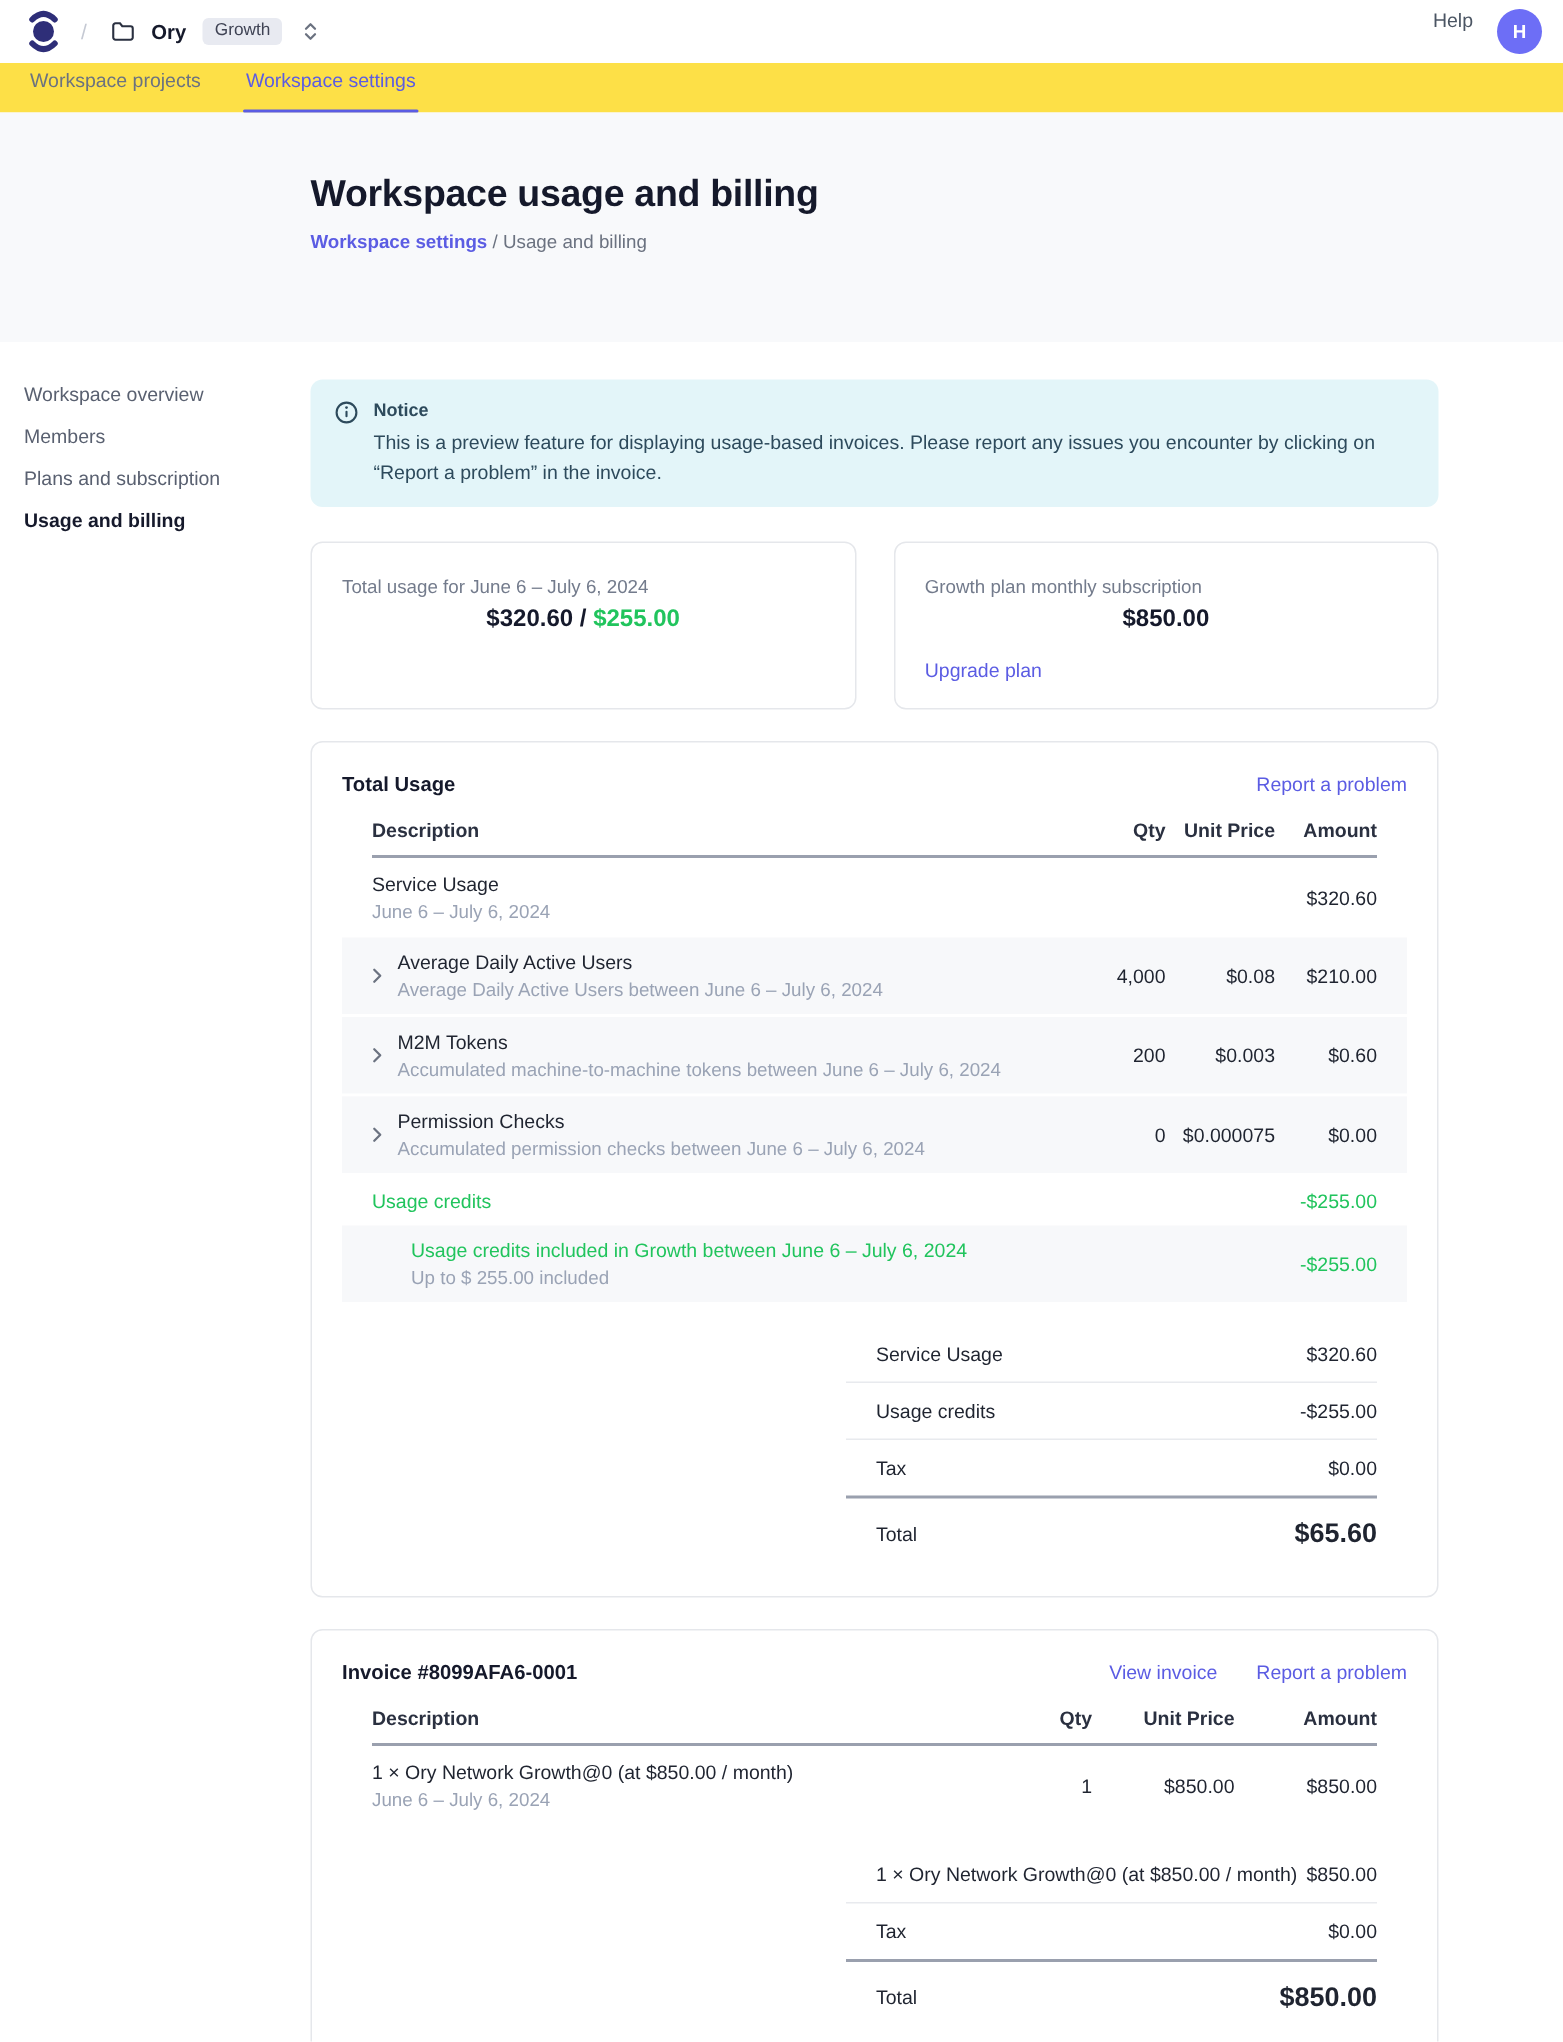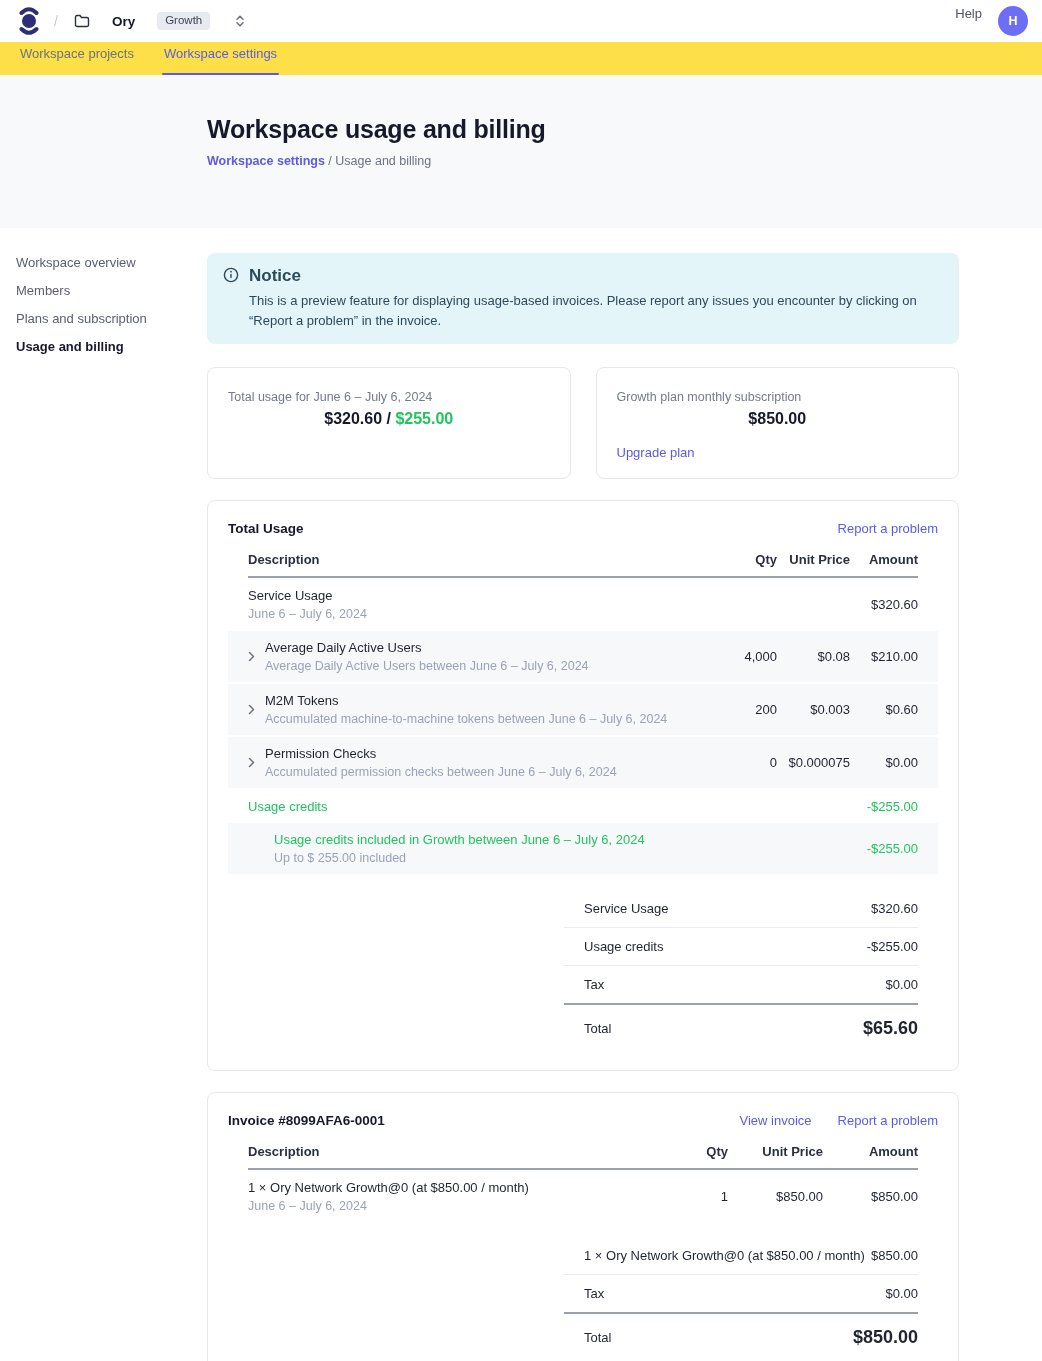--- a/index.html
+++ b/index.html
@@ -9,21 +9,21 @@
     --border:#e5e7eb; --rule:#9aa0ae;
   }
   *{box-sizing:border-box; margin:0; padding:0;}
   body{
     width:1042px; height:1361px; background:#fff; position:relative;
     font-family:"Liberation Sans", sans-serif; color:var(--text); overflow:hidden;
   }
   
   .topbar{height:42px; display:flex; align-items:center; padding:0 14px 0 18px; background:#fff;}
   .topbar .slash{color:#c5c9d3; font-size:14px; margin:0 16px 0 14px;}
-  .org-switcher{display:flex; align-items:center; gap:22px;}
+  .org-switcher{display:flex; align-items:center; gap:11px;}
   .org-name{font-size:13.5px; font-weight:600; color:#15192b;}
   .badge{background:#e8eaf1; color:#3f4354; font-size:11.5px; font-weight:500; padding:3px 8px; border-radius:4px; line-height:1;}
   .caret-icon{display:inline-flex; margin-left:3px;}
   .topbar-right{margin-left:auto; display:flex; align-items:flex-start; gap:16px;}
   .help-link{font-size:13px; color:#4b5563; cursor:pointer;}
   .avatar{width:30px; height:30px; border-radius:50%; background:var(--avatar); color:#fff;
     font-size:12.5px; font-weight:600; display:flex; align-items:center; justify-content:center;}
   
   .tabbar{display:flex; gap:26px; padding:0 0 0 18px; background:#fde047; height:33px;}
   .tab{font-size:13px; color:var(--muted); padding:4px 2px 0; position:relative; cursor:pointer;}
@@ -36,21 +36,21 @@
   .breadcrumb .bc-link{color:var(--accent); font-weight:600; cursor:pointer;}
   
   .main{display:flex;}
   .sidebar{width:207px; padding:27px 0 0 16px; flex-shrink:0;}
   .side-item{font-size:13px; color:#596070; margin-bottom:13px; cursor:pointer;}
   .side-item.active{color:#15192b; font-weight:700;}
   .content{width:752px; padding-top:25px;}
   
   .notice{background:var(--notice-bg); border-radius:8px; padding:13px 16px; display:flex; gap:10px; color:var(--notice-text);}
   .notice-icon{flex-shrink:0; margin-top:1px;}
-  .notice-title{font-size:17px; font-weight:700; margin-bottom:5px;}
+  .notice-title{font-size:12px; font-weight:700; margin-bottom:5px;}
   .notice-body{font-size:13px; line-height:1.55; max-width:690px;}
   
   .stat-row{display:flex; gap:25px; margin-top:23px;}
   .stat-card{border:1px solid var(--border); border-radius:8px; height:112px; padding:22px 20px; flex:1;}
   .stat-label{font-size:12.5px; color:#737b8c;}
   .stat-value{font-size:16px; font-weight:600; margin-top:6px; color:#15192b;text-align:center;}
   .stat-value .credit{color:var(--green);}
   .stat-link{font-size:13px; color:var(--accent); margin-top:17px; cursor:pointer; display:inline-block;}
   
   .card{border:1px solid var(--border); border-radius:8px; margin-top:21px; padding:20px;}

